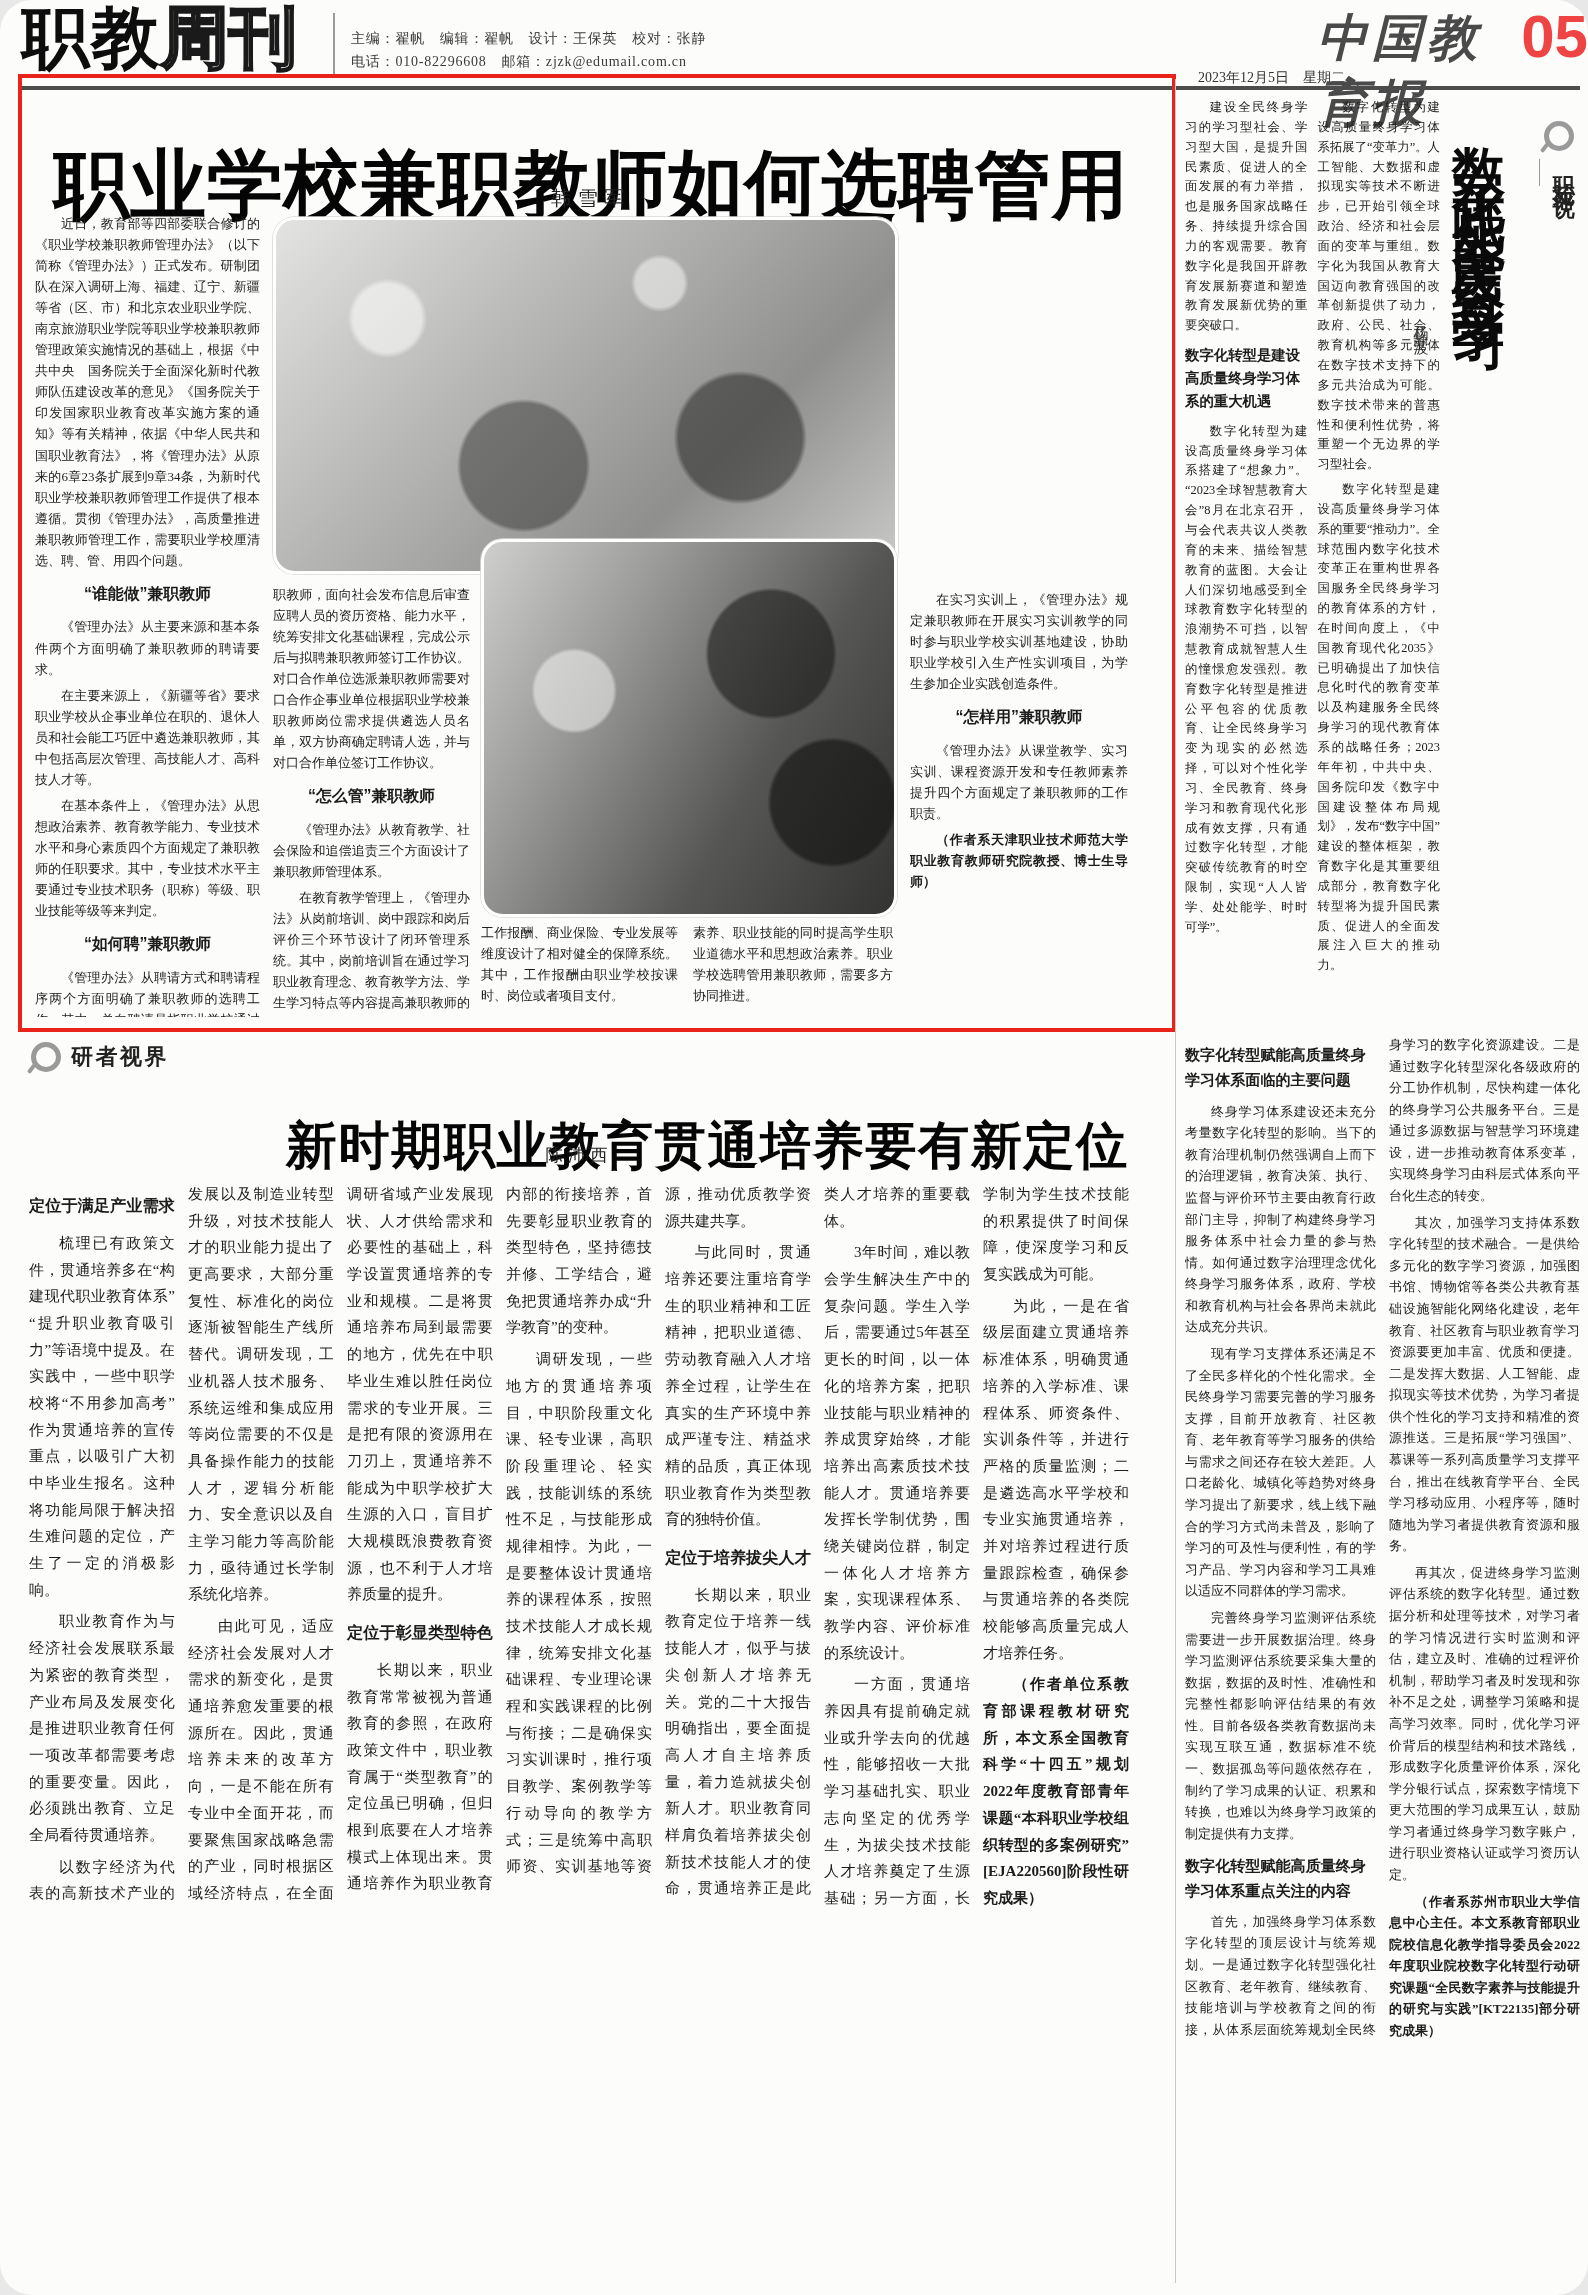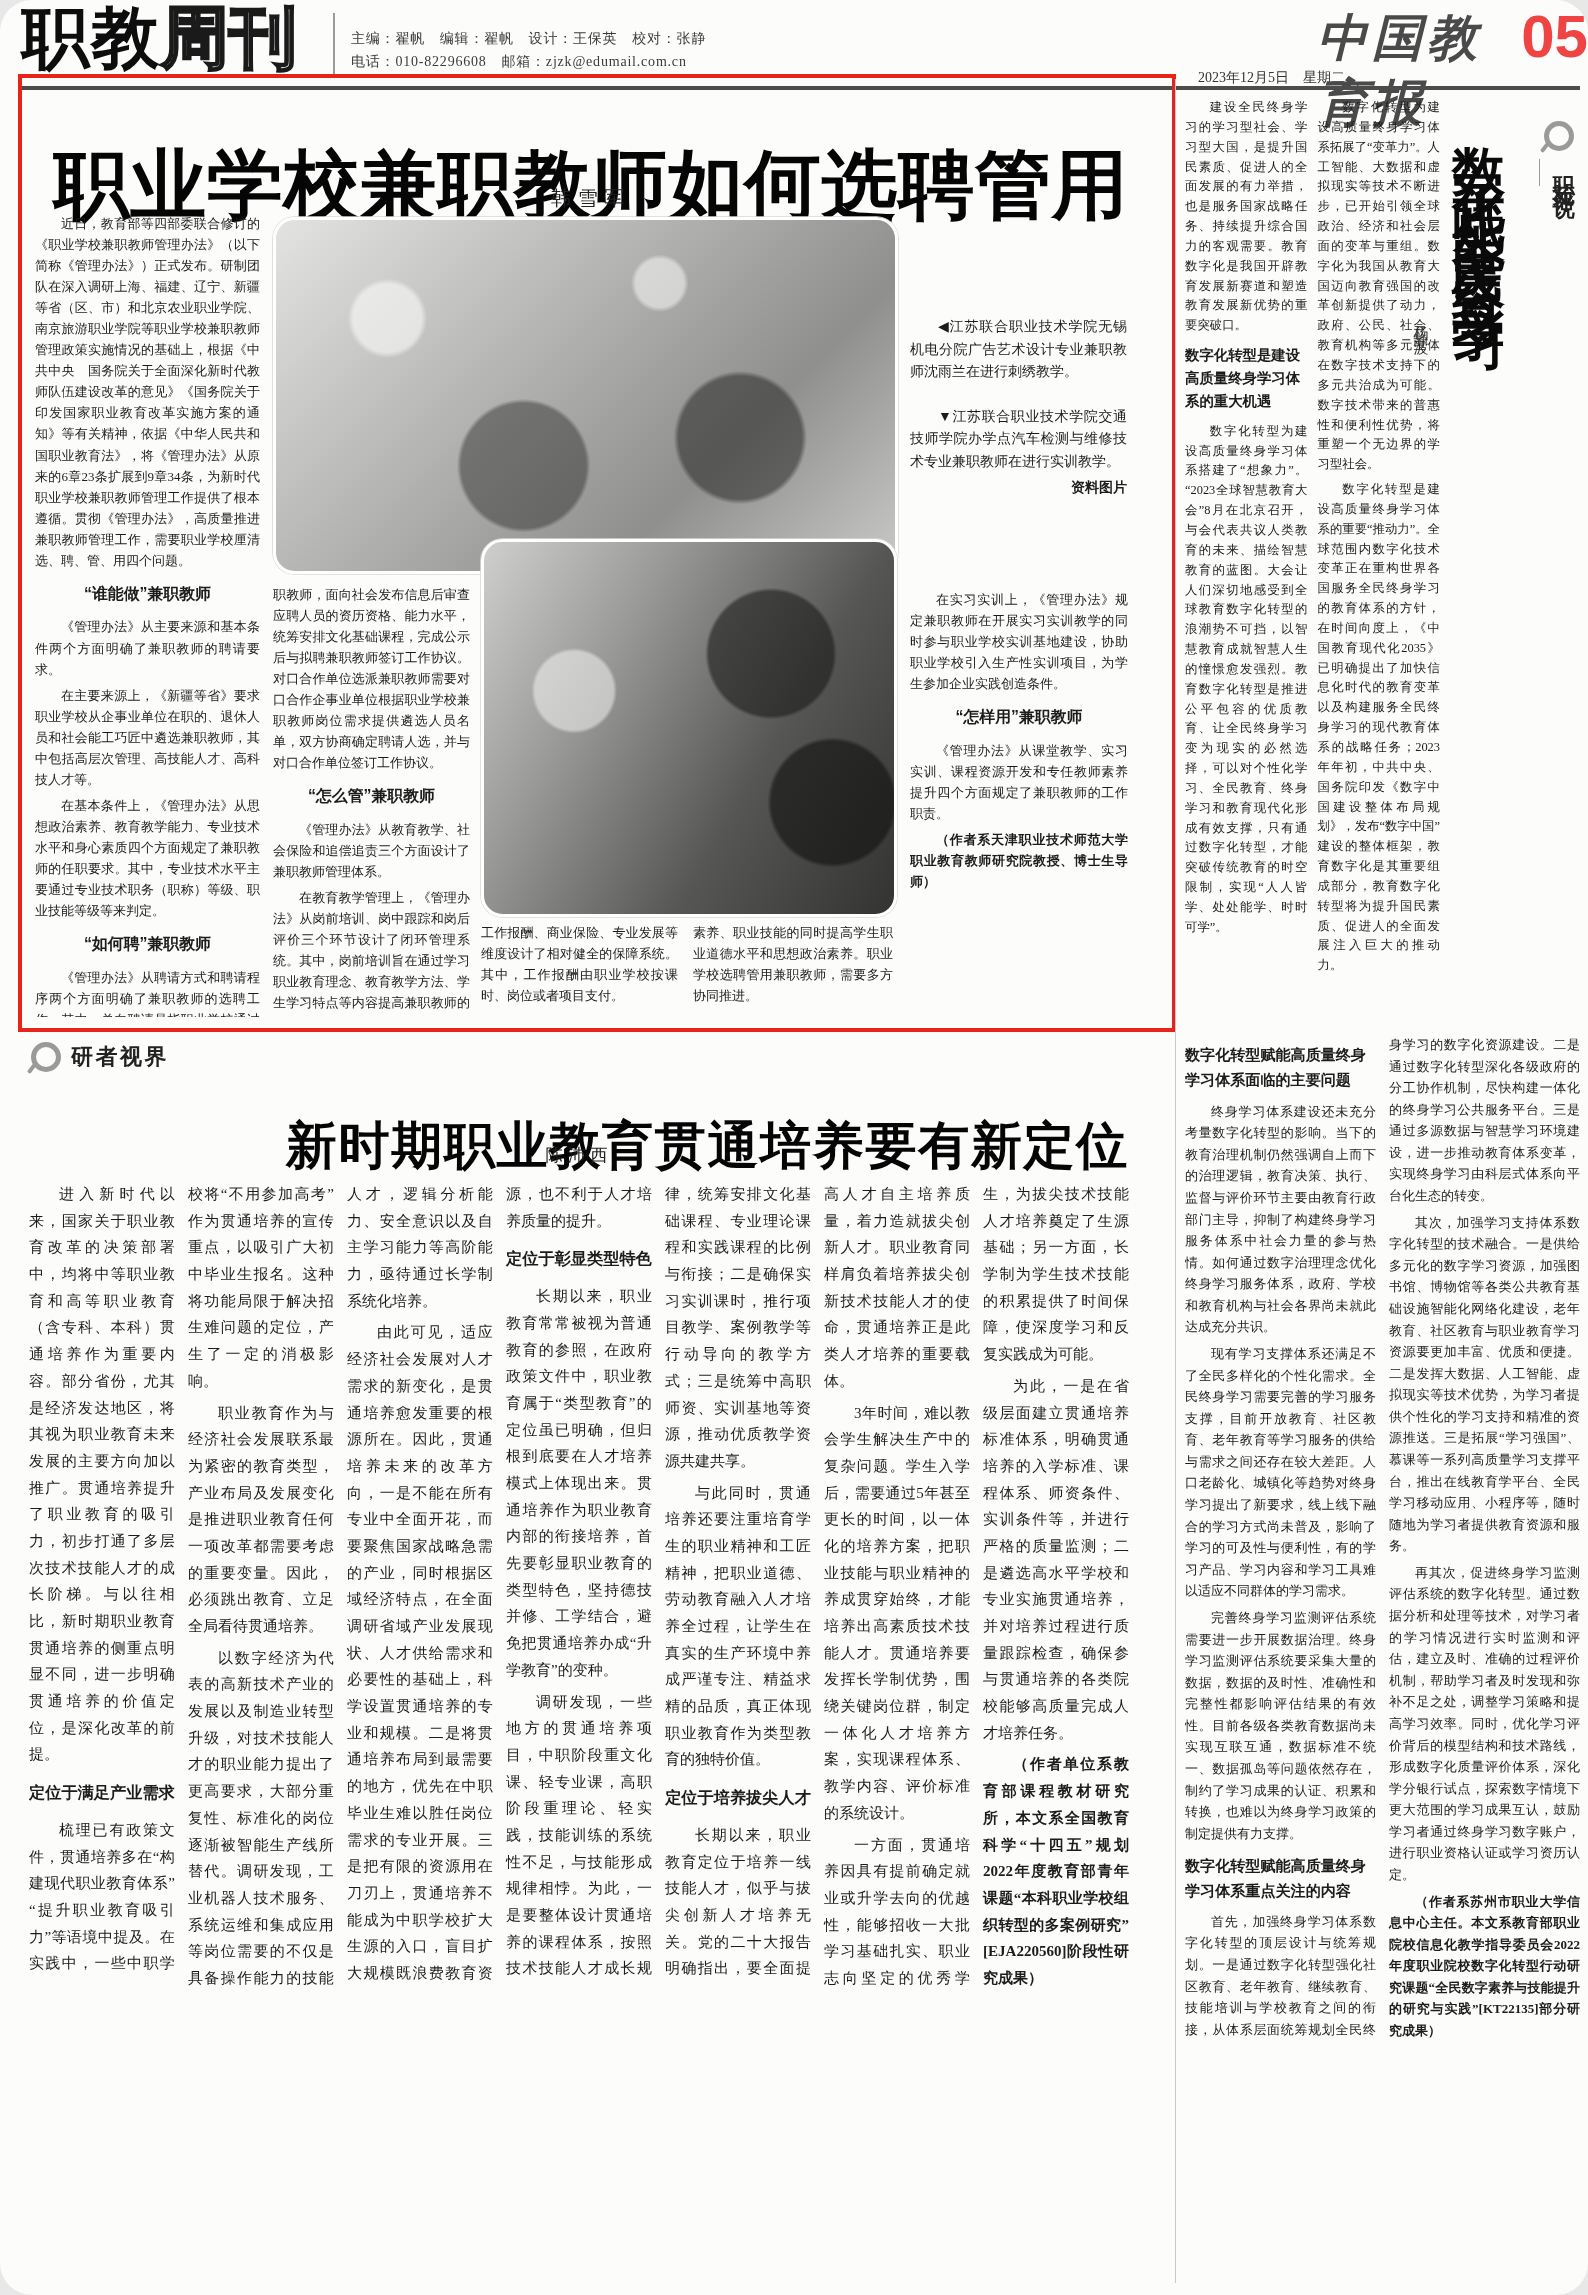--- a/index.html
+++ b/index.html
@@ -135,25 +135,20 @@
         <p class="fl-p">《管理办法》从主要来源和基本条件两个方面明确了兼职教师的聘请要求。</p>
         <p class="fl-p">在主要来源上，《新疆等省》要求职业学校从企事业单位在职的、退休人员和社会能工巧匠中遴选兼职教师，其中包括高层次管理、高技能人才、高科技人才等。</p>
         <p class="fl-p">在基本条件上，《管理办法》从思想政治素养、教育教学能力、专业技术水平和身心素质四个方面规定了兼职教师的任职要求。其中，专业技术水平主要通过专业技术职务（职称）等级、职业技能等级等来判定。</p>
         <h3 class="fl-h">“如何聘”兼职教师</h3>
         <p class="fl-p">《管理办法》从聘请方式和聘请程序两个方面明确了兼职教师的选聘工作。其中，单向聘请是指职业学校通过特聘教授、产业导师、专业带头人（领军人）、技能大师工作室负责人、技艺技能传承创新平台负责人等方式从企事业单位和社会领域聘请兼职教师，主要包括个体聘请和3人以上团体聘请；双向互聘是指职业学校与企事业单位通过共建中国特色学徒制、合作推进课题研究和成果转化等方式来聘请兼职教师。</p>
       </div>
 
     <div class="abs photo photo1"></div>
     <div class="abs photo photo2"></div>
 
-    <div class="abs captions">
-      <p>◀江苏联合职业技术学院无锡机电分院广告艺术设计专业兼职教师沈雨兰在进行刺绣教学。</p>
-      <p>▼江苏联合职业技术学院交通技师学院办学点汽车检测与维修技术专业兼职教师在进行实训教学。</p>
-      <span class="photo-credit">资料图片</span>
-    </div>
 
     <div class="abs col main-col col2">
         <p class="fl-pc">职教师，面向社会发布信息后审查应聘人员的资历资格、能力水平，统筹安排文化基础课程，完成公示后与拟聘兼职教师签订工作协议。对口合作单位选派兼职教师需要对口合作企事业单位根据职业学校兼职教师岗位需求提供遴选人员名单，双方协商确定聘请人选，并与对口合作单位签订工作协议。</p>
         <h3 class="fl-h">“怎么管”兼职教师</h3>
         <p class="fl-p">《管理办法》从教育教学、社会保险和追偿追责三个方面设计了兼职教师管理体系。</p>
         <p class="fl-p">在教育教学管理上，《管理办法》从岗前培训、岗中跟踪和岗后评价三个环节设计了闭环管理系统。其中，岗前培训旨在通过学习职业教育理念、教育教学方法、学生学习特点等内容提高兼职教师的教育教学水平。</p>
       </div>
     <div class="abs col main-col col3">
         <p class="fl-pc">工作报酬、商业保险、专业发展等维度设计了相对健全的保障系统。其中，工作报酬由职业学校按课时、岗位或者项目支付。</p>
       </div>
@@ -196,21 +191,20 @@
   </section>
 
   <section class="layer">
     <div class="abs kicker-row kicker-bottom">
       <span class="q-icon"></span>
       <span class="kicker-label">研者视界</span>
     </div>
     <h2 class="abs bottom-headline">新时期职业教育贯通培养要有新定位</h2>
     <div class="abs bottom-byline">陈沛西</div>
     <div class="abs col bottom-cols">
-        <p class="fl-p">进入新时代以来，国家关于职业教育改革的决策部署中，均将中等职业教育和高等职业教育（含专科、本科）贯通培养作为重要内容。部分省份，尤其是经济发达地区，将其视为职业教育未来发展的主要方向加以推广。贯通培养提升了职业教育的吸引力，初步打通了多层次技术技能人才的成长阶梯。与以往相比，新时期职业教育贯通培养的侧重点明显不同，进一步明确贯通培养的价值定位，是深化改革的前提。</p>
         <h3 class="fl-h">定位于满足产业需求</h3>
         <p class="fl-p">梳理已有政策文件，贯通培养多在“构建现代职业教育体系”“提升职业教育吸引力”等语境中提及。在实践中，一些中职学校将“不用参加高考”作为贯通培养的宣传重点，以吸引广大初中毕业生报名。这种将功能局限于解决招生难问题的定位，产生了一定的消极影响。</p>
         <p class="fl-p">职业教育作为与经济社会发展联系最为紧密的教育类型，产业布局及发展变化是推进职业教育任何一项改革都需要考虑的重要变量。因此，必须跳出教育、立足全局看待贯通培养。</p>
         <p class="fl-p">以数字经济为代表的高新技术产业的发展以及制造业转型升级，对技术技能人才的职业能力提出了更高要求，大部分重复性、标准化的岗位逐渐被智能生产线所替代。调研发现，工业机器人技术服务、系统运维和集成应用等岗位需要的不仅是具备操作能力的技能人才，逻辑分析能力、安全意识以及自主学习能力等高阶能力，亟待通过长学制系统化培养。</p>
         <p class="fl-p">由此可见，适应经济社会发展对人才需求的新变化，是贯通培养愈发重要的根源所在。因此，贯通培养未来的改革方向，一是不能在所有专业中全面开花，而要聚焦国家战略急需的产业，同时根据区域经济特点，在全面调研省域产业发展现状、人才供给需求和必要性的基础上，科学设置贯通培养的专业和规模。二是将贯通培养布局到最需要的地方，优先在中职毕业生难以胜任岗位需求的专业开展。三是把有限的资源用在刀刃上，贯通培养不能成为中职学校扩大生源的入口，盲目扩大规模既浪费教育资源，也不利于人才培养质量的提升。</p>
         <h3 class="fl-h">定位于彰显类型特色</h3>
         <p class="fl-p">长期以来，职业教育常常被视为普通教育的参照，在政府政策文件中，职业教育属于“类型教育”的定位虽已明确，但归根到底要在人才培养模式上体现出来。贯通培养作为职业教育内部的衔接培养，首先要彰显职业教育的类型特色，坚持德技并修、工学结合，避免把贯通培养办成“升学教育”的变种。</p>
         <p class="fl-p">调研发现，一些地方的贯通培养项目，中职阶段重文化课、轻专业课，高职阶段重理论、轻实践，技能训练的系统性不足，与技能形成规律相悖。为此，一是要整体设计贯通培养的课程体系，按照技术技能人才成长规律，统筹安排文化基础课程、专业理论课程和实践课程的比例与衔接；二是确保实习实训课时，推行项目教学、案例教学等行动导向的教学方式；三是统筹中高职师资、实训基地等资源，推动优质教学资源共建共享。</p>
         <p class="fl-p">与此同时，贯通培养还要注重培育学生的职业精神和工匠精神，把职业道德、劳动教育融入人才培养全过程，让学生在真实的生产环境中养成严谨专注、精益求精的品质，真正体现职业教育作为类型教育的独特价值。</p>
         <h3 class="fl-h">定位于培养拔尖人才</h3>

